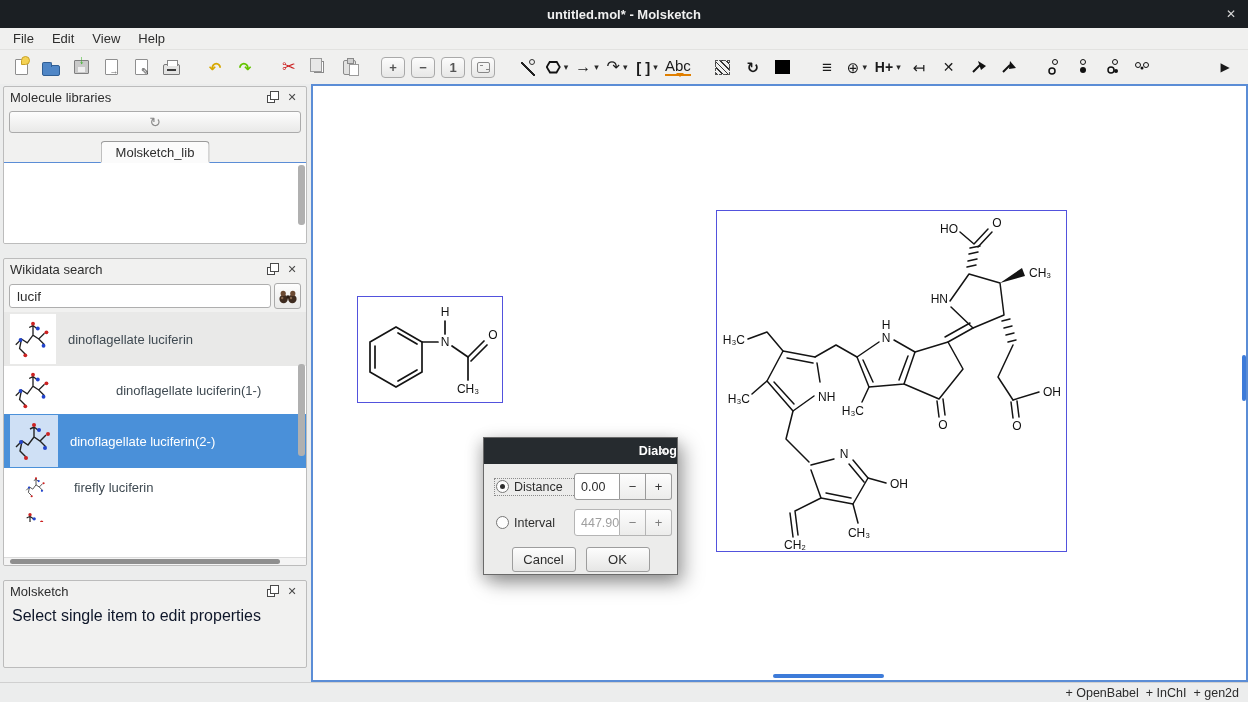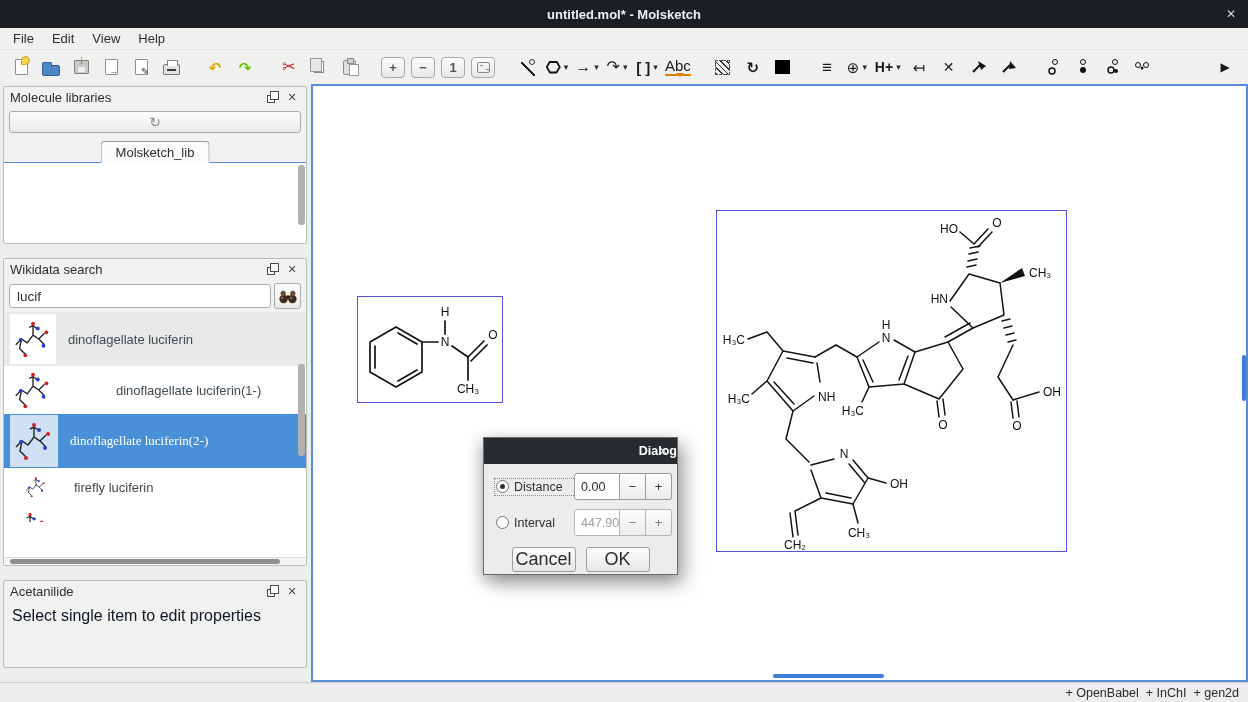--- a/index.html
+++ b/index.html
@@ -124,21 +124,21 @@
   .radio { width:13px; height:13px; border:1px solid #767676; border-radius:50%; background:#fdfdfd; margin-right:5px; position:relative; flex:0 0 auto; }
   .radio.checked::after { content:""; position:absolute; left:3px; top:3px; width:5px; height:5px; border-radius:50%; background:#2e2e2e; }
   .radio-label { font-size:12.5px; color:#2d2d2d; }
   .spin-group { display:flex; height:27px; }
   .spin-value { width:46px; background:#fff; border:1px solid #9a9a9a; border-radius:3px 0 0 3px; display:flex; align-items:center; padding-left:6px; font-size:12.5px; color:#2d2d2d; }
   .spin-btn { width:26px; border:1px solid #9a9a9a; border-left:none; background:linear-gradient(#fdfdfd,#ececeb); display:flex; align-items:center; justify-content:center; font-size:13px; color:#333; cursor:pointer; }
   .spin-btn.last { border-radius:0 3px 3px 0; }
   .spin-group.disabled .spin-value { color:#9f9f9f; border-color:#b5b5b5; }
   .spin-group.disabled .spin-btn { color:#7c7c7c; border-color:#b5b5b5; }
   .dlg-buttons { display:flex; justify-content:center; gap:10px; margin-top:11px; }
-  .dlg-btn { min-width:64px; height:25px; border:1px solid #9d9d9d; border-radius:3px; background:linear-gradient(#fdfdfd,#e6e6e5); display:flex; align-items:center; justify-content:center; font-size:18px; color:#2d2d2d; cursor:pointer; }
+  .dlg-btn { min-width:64px; height:25px; border:1px solid #9d9d9d; border-radius:3px; background:linear-gradient(#fdfdfd,#e6e6e5); display:flex; align-items:center; justify-content:center; font-size:13px; color:#2d2d2d; cursor:pointer; }
 
   
   .statusbar { height:20px; background:#eceded; border-top:1px solid #d0d0d0; display:flex; align-items:center; justify-content:flex-end; padding-right:9px; flex:0 0 auto; }
   .statusbar span { font-size:12.5px; color:#2b2b2b; margin-left:7px; }
 </style>
 </head>
 <body>
 
 <div id="window">
 
@@ -449,21 +449,21 @@
                   <circle cx="24" cy="8" r="2" fill="#cc2222"></circle>
                   <circle cx="38" cy="17" r="2" fill="#cc2222"></circle>
                   <circle cx="16" cy="41" r="2" fill="#cc2222"></circle>
                   <circle cx="11" cy="25" r="2" fill="#2244cc"></circle>
                   <circle cx="29" cy="13" r="2" fill="#2244cc"></circle>
                   <circle cx="35" cy="31" r="2" fill="#2244cc"></circle>
                 </svg>
               </span>
               <span class="lbl">dinoflagellate luciferin(1-)</span>
             </div>
-            <div class="wiki-item selected" style="height: 54px; font-family: Liberation Serif, serif;">
+            <div class="wiki-item selected" style="height: 54px;">
               <span class="thumb">
                 <svg viewBox="0 0 48 48" width="48" height="52">
                   <path d="M6 30 L12 24 L18 28 L24 20 L30 24 L36 18 M12 24 L10 34 L16 40 M24 20 L24 10 M30 24 L36 30 M20 12 L24 10 L28 13" stroke="#222" stroke-width="1.4" fill="none"></path>
                   <circle cx="24" cy="8" r="2" fill="#cc2222"></circle>
                   <circle cx="38" cy="17" r="2" fill="#cc2222"></circle>
                   <circle cx="16" cy="41" r="2" fill="#cc2222"></circle>
                   <circle cx="11" cy="25" r="2" fill="#2244cc"></circle>
                   <circle cx="29" cy="13" r="2" fill="#2244cc"></circle>
                   <circle cx="35" cy="31" r="2" fill="#2244cc"></circle>
                 </svg>
@@ -498,21 +498,21 @@
               </span>
             </div>
           </div>
         <div class="hscroll-track">
           <div class="hscroll-thumb"></div>
         </div>
       </div>
 
       <div class="panel" style="height:92px;">
         <div class="panel-header">
-          <span class="panel-title">Acetanilide</span>
+          <span class="panel-title">Molsketch</span>
           <span class="panel-btn">
               <span class="mi-float"></span>
             </span>
           <span class="panel-btn">✕</span>
         </div>
         <div class="props-body">Select single item to edit properties</div>
       </div>
 
     </div>
 

